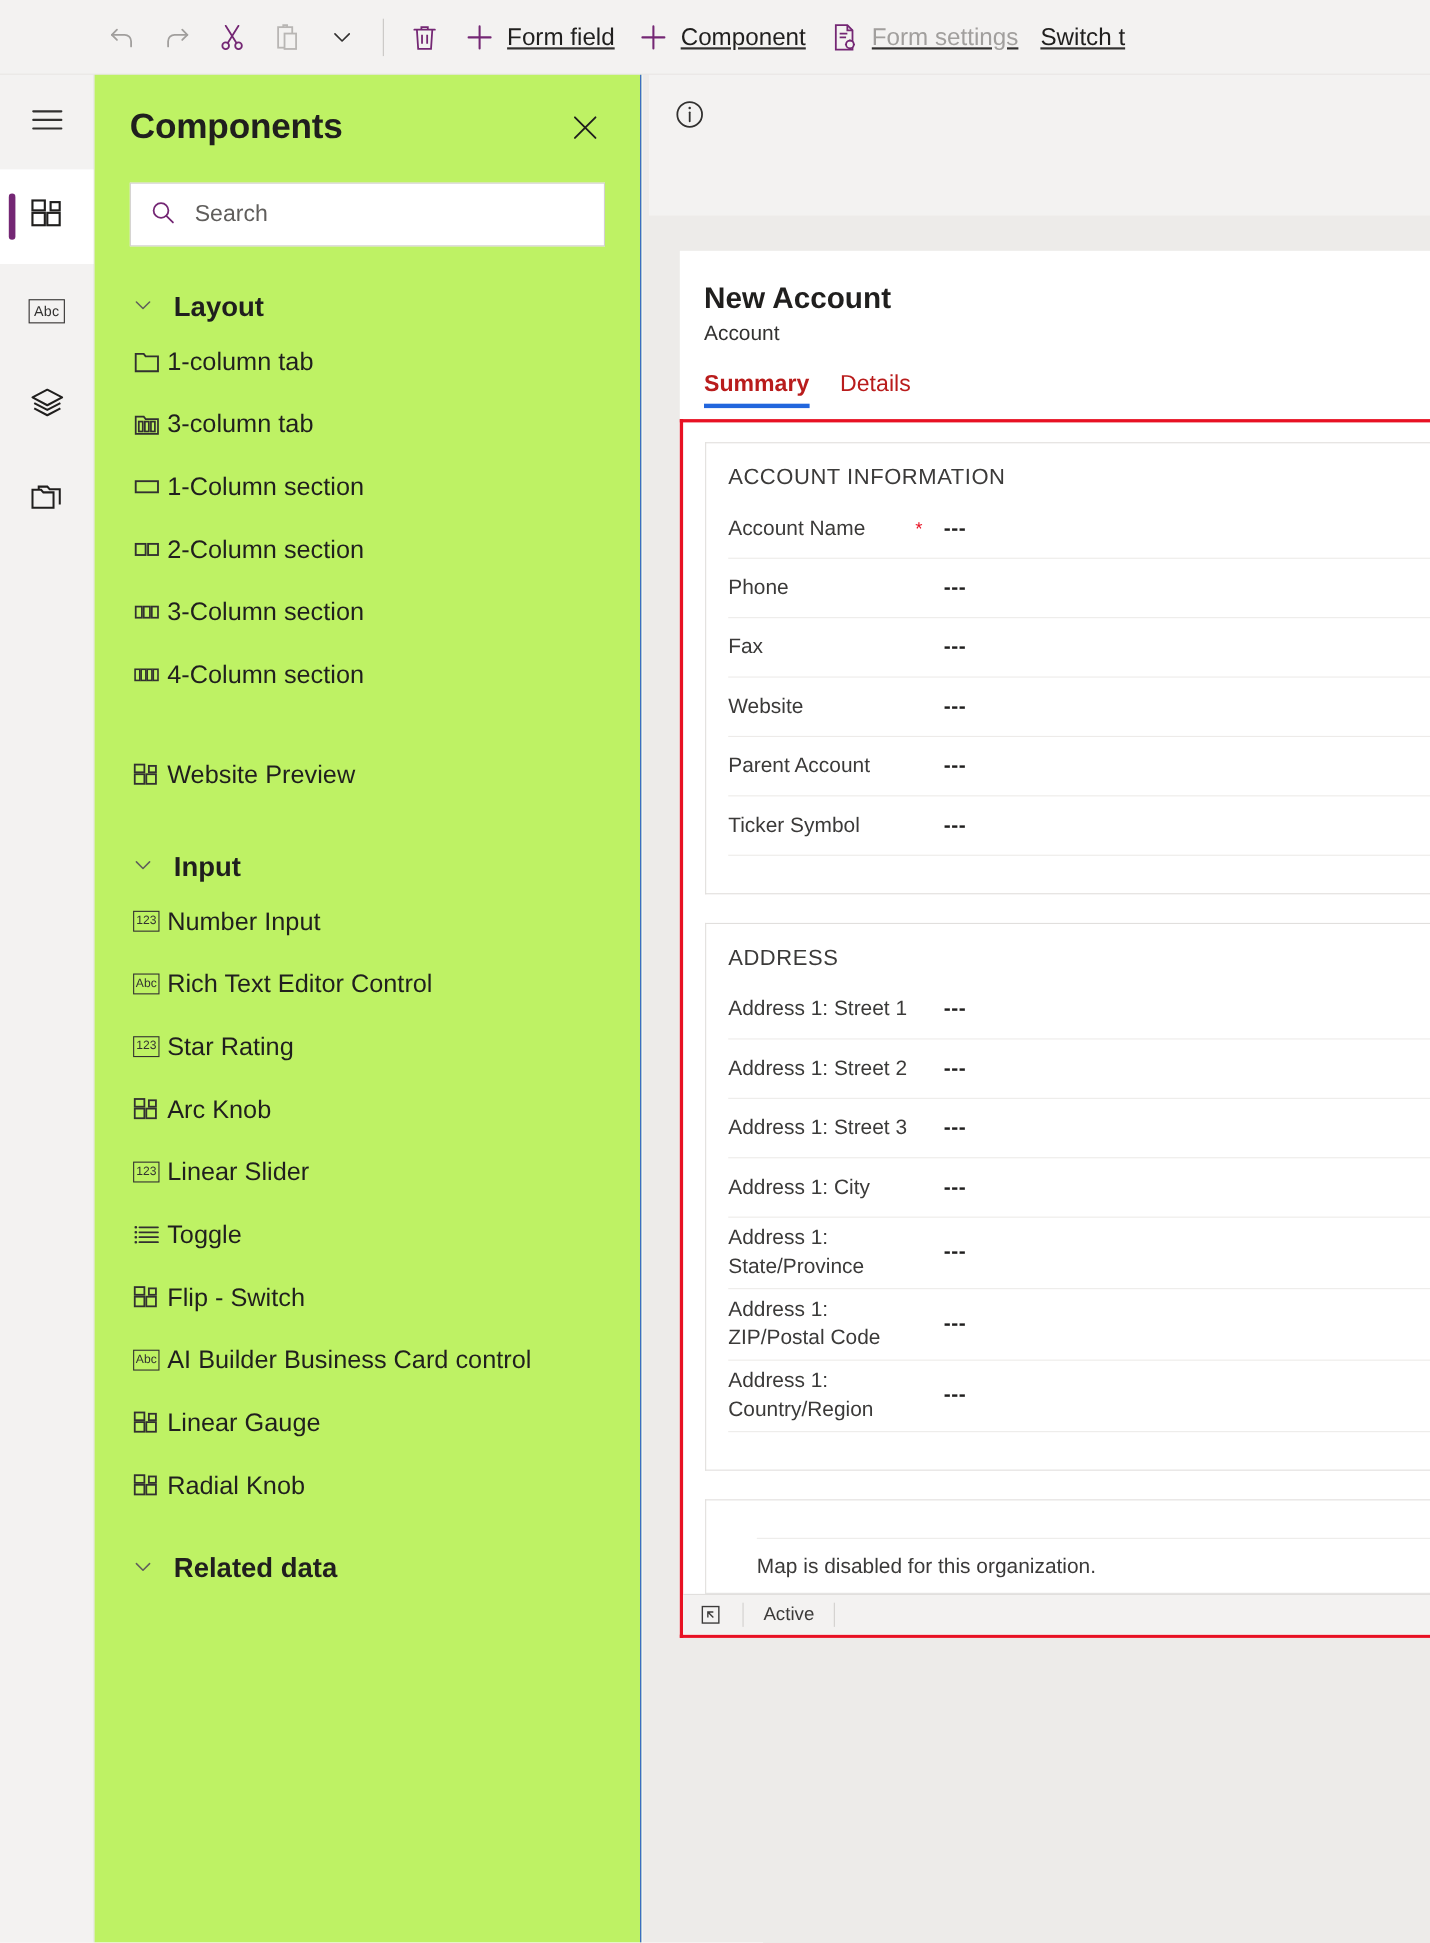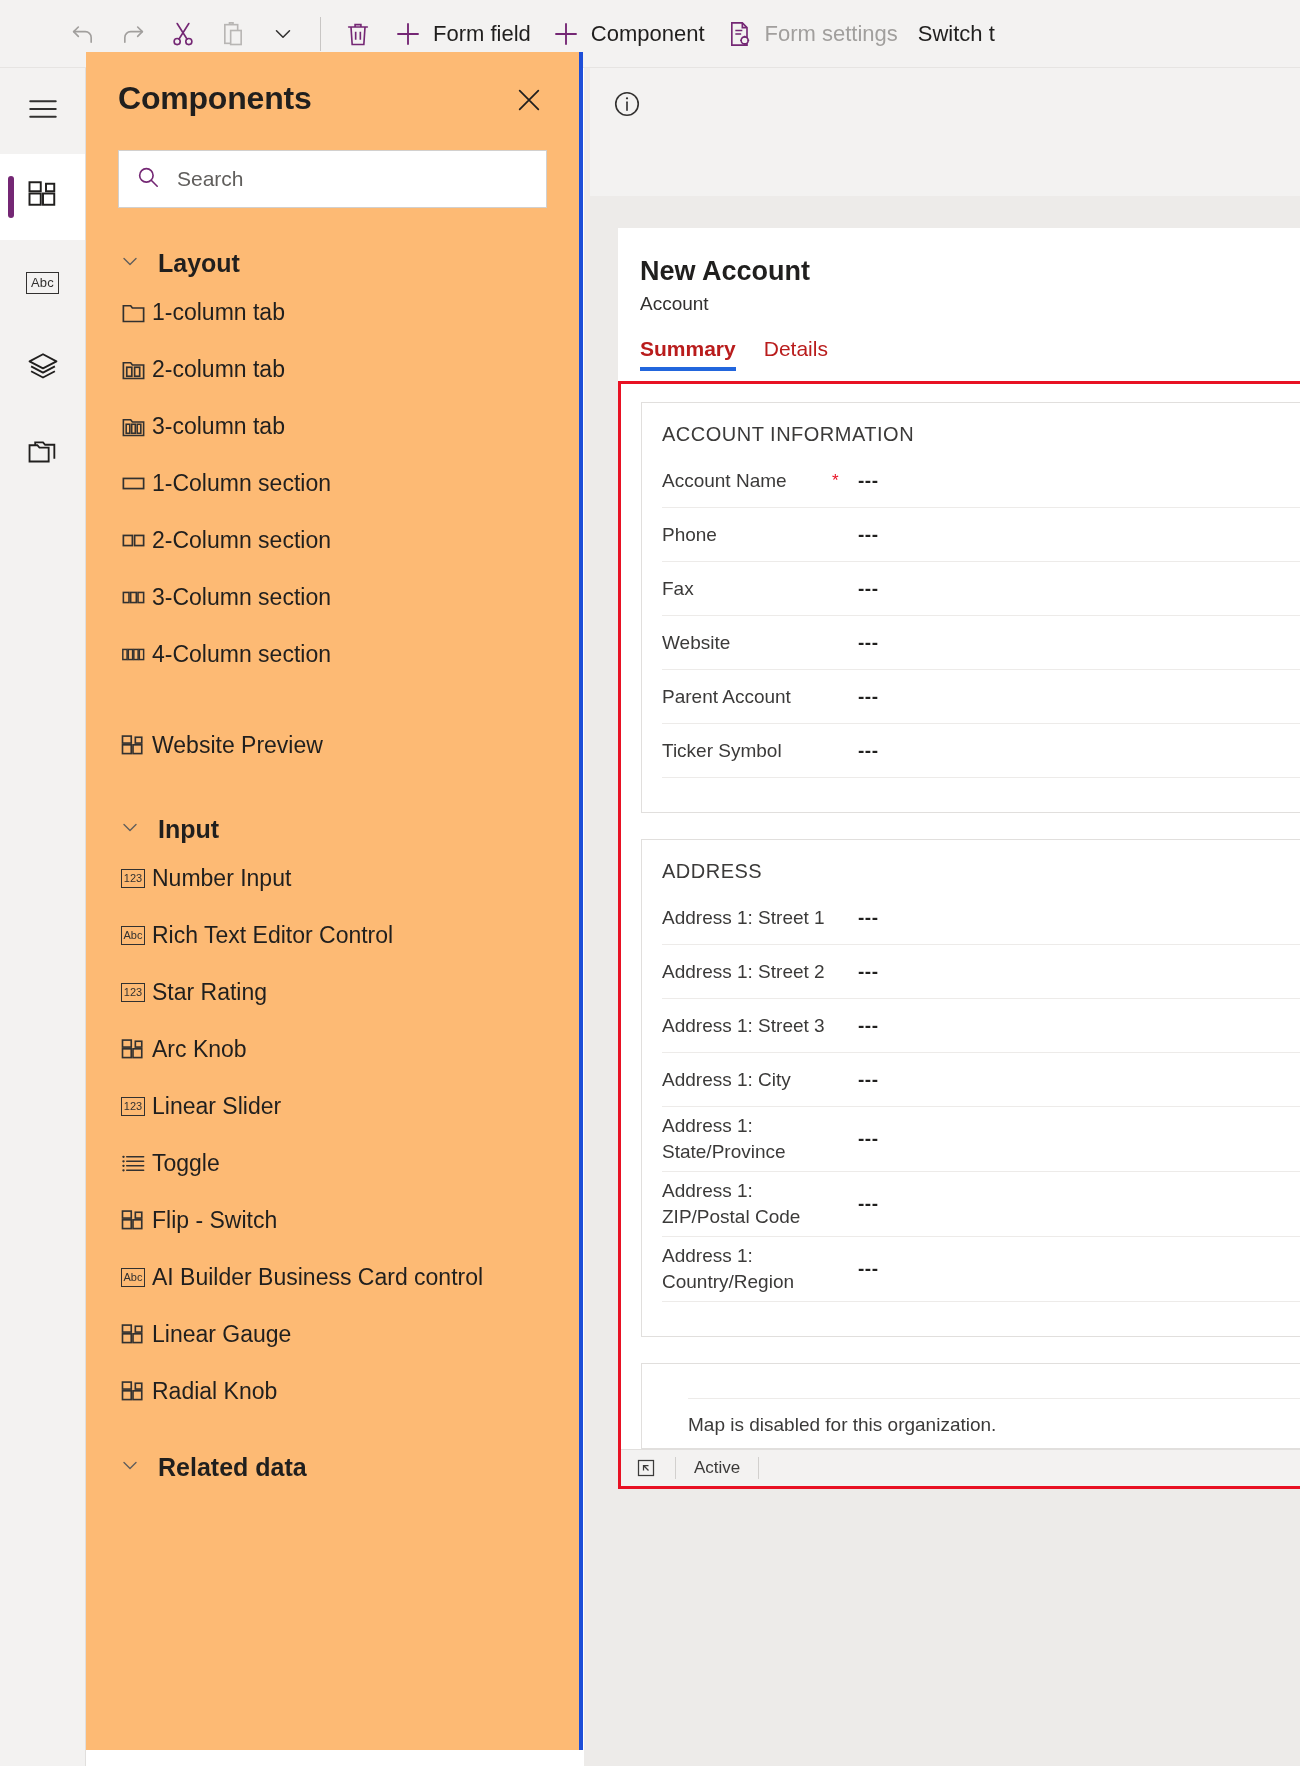--- a/index.html
+++ b/index.html
@@ -19,23 +19,24 @@
   
   .command-bar {
     position: absolute;
     top: 0; left: 0;
     width: 1300px;
     height: 68px;
     background: #f3f2f1;
     border-bottom: 1px solid #e6e4e2;
     display: flex;
     align-items: center;
-    padding-left: 58px;
+    padding-left: 86px;
     box-sizing: border-box;
     overflow: hidden;
+    text-decoration: underline;
   }
   .cmd-btn {
     display: flex;
     align-items: center;
     gap: 10px;
     height: 56px;
     padding: 0 10px;
     white-space: nowrap;
     font-size: 22px;
     color: #201f1e;
@@ -101,26 +102,26 @@
     line-height: 1;
     padding: 3px 4px 4px 4px;
     letter-spacing: 0.2px;
     color: #323130;
     font-family: "Liberation Sans", sans-serif;
   }
 
   
   .panel {
     position: absolute;
-    top: 52px;
+    top: 68px;
     left: 86px;
     width: 497px;
     height: 1698px;
-    background: #fdba74;
-    border-right: 4px solid #1d4ed8;
+    background: #bef264;
+    border-right: 1px solid #1d4ed8;
     box-sizing: border-box;
     overflow: hidden;
   }
   .panel-head {
     display: flex;
     align-items: flex-start;
     justify-content: space-between;
     padding: 28px 32px 0 32px;
   }
   .panel-title {
@@ -564,30 +565,20 @@
 
     <div class="comp-item">
       <span class="comp-icon">
         <svg width="27" height="27" viewBox="0 0 24 24" fill="none" stroke="#323130" stroke-width="1.5">
           <path d="M3 6 V20 H21 V8 H11 L9.5 6 Z"></path>
         </svg>
       </span>
       <span class="comp-label">1-column tab</span>
     </div>
 
-    <div class="comp-item">
-      <span class="comp-icon">
-        <svg width="27" height="27" viewBox="0 0 24 24" fill="none" stroke="#323130" stroke-width="1.5">
-          <path d="M3 6 V20 H21 V8 H11 L9.5 6 Z"></path>
-          <rect x="6" y="10" width="4.5" height="8"></rect>
-          <rect x="13" y="10" width="4.5" height="8"></rect>
-        </svg>
-      </span>
-      <span class="comp-label">2-column tab</span>
-    </div>
 
     <div class="comp-item">
       <span class="comp-icon">
         <svg width="27" height="27" viewBox="0 0 24 24" fill="none" stroke="#323130" stroke-width="1.4">
           <path d="M3 6 V20 H21 V8 H11 L9.5 6 Z"></path>
           <rect x="5.5" y="10" width="3.2" height="8"></rect>
           <rect x="10.4" y="10" width="3.2" height="8"></rect>
           <rect x="15.3" y="10" width="3.2" height="8"></rect>
         </svg>
       </span>

